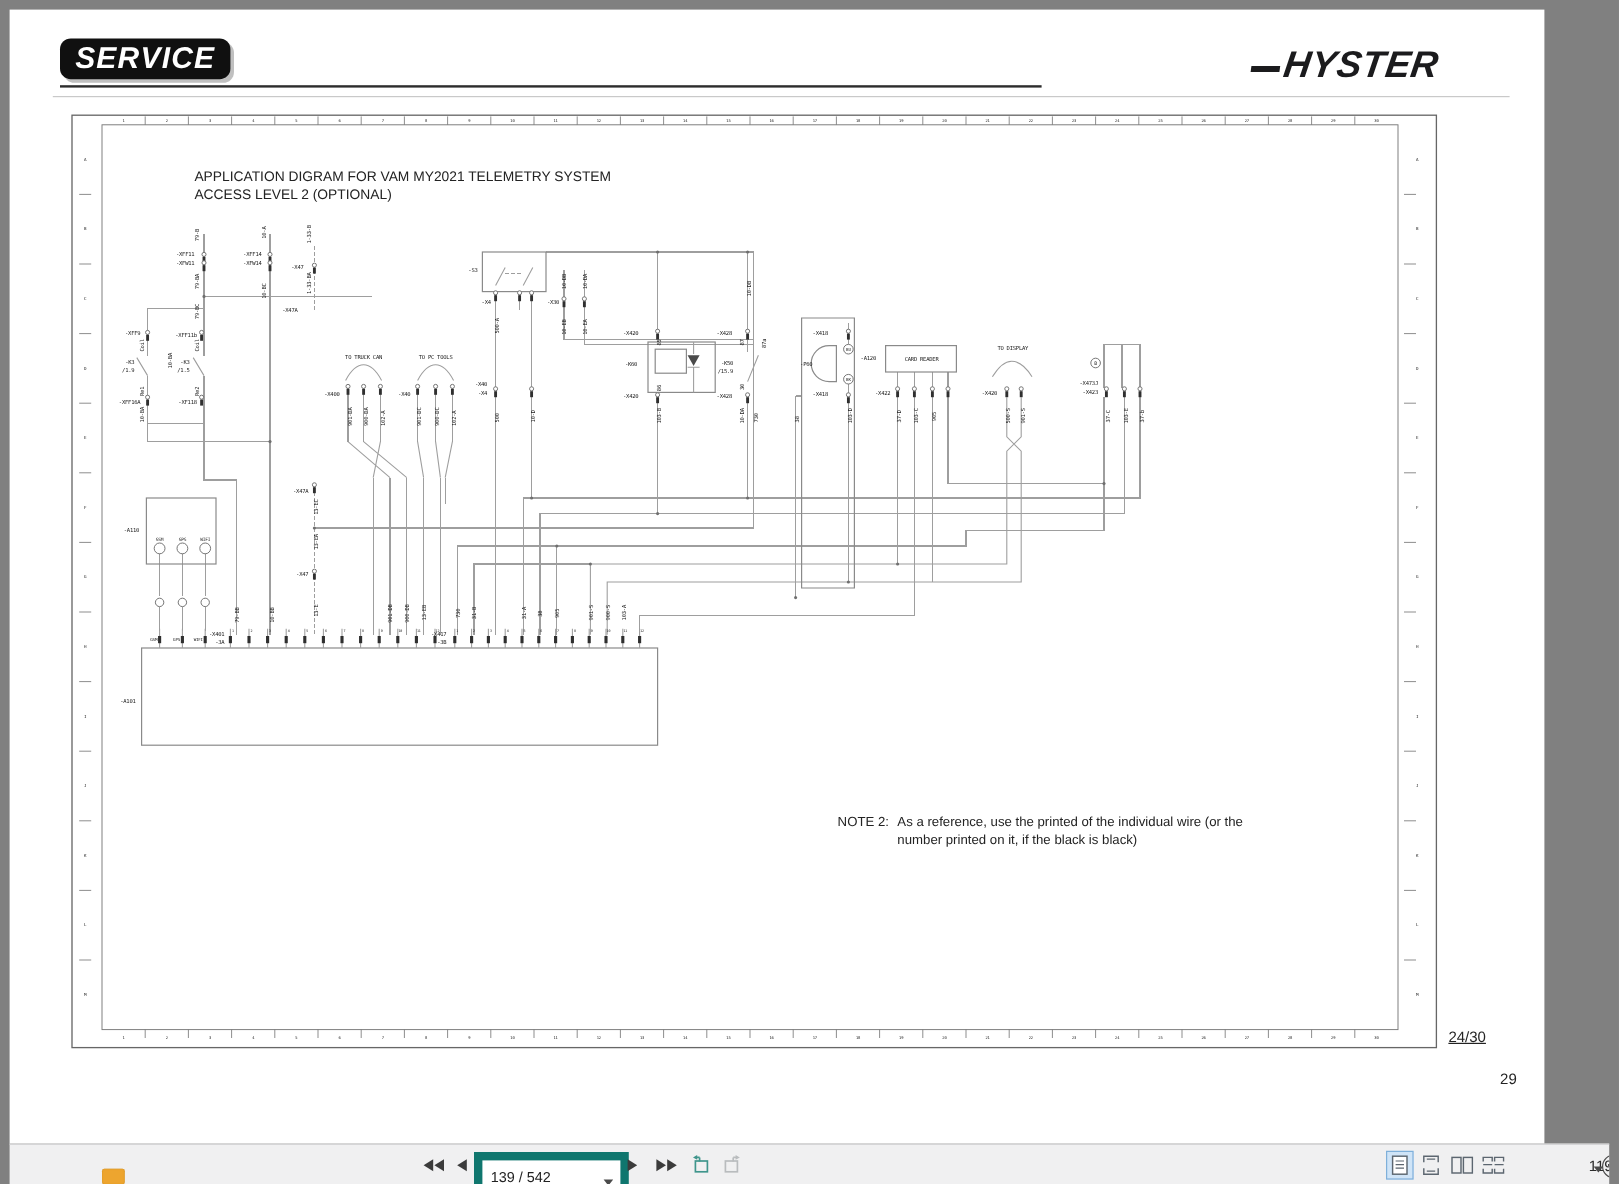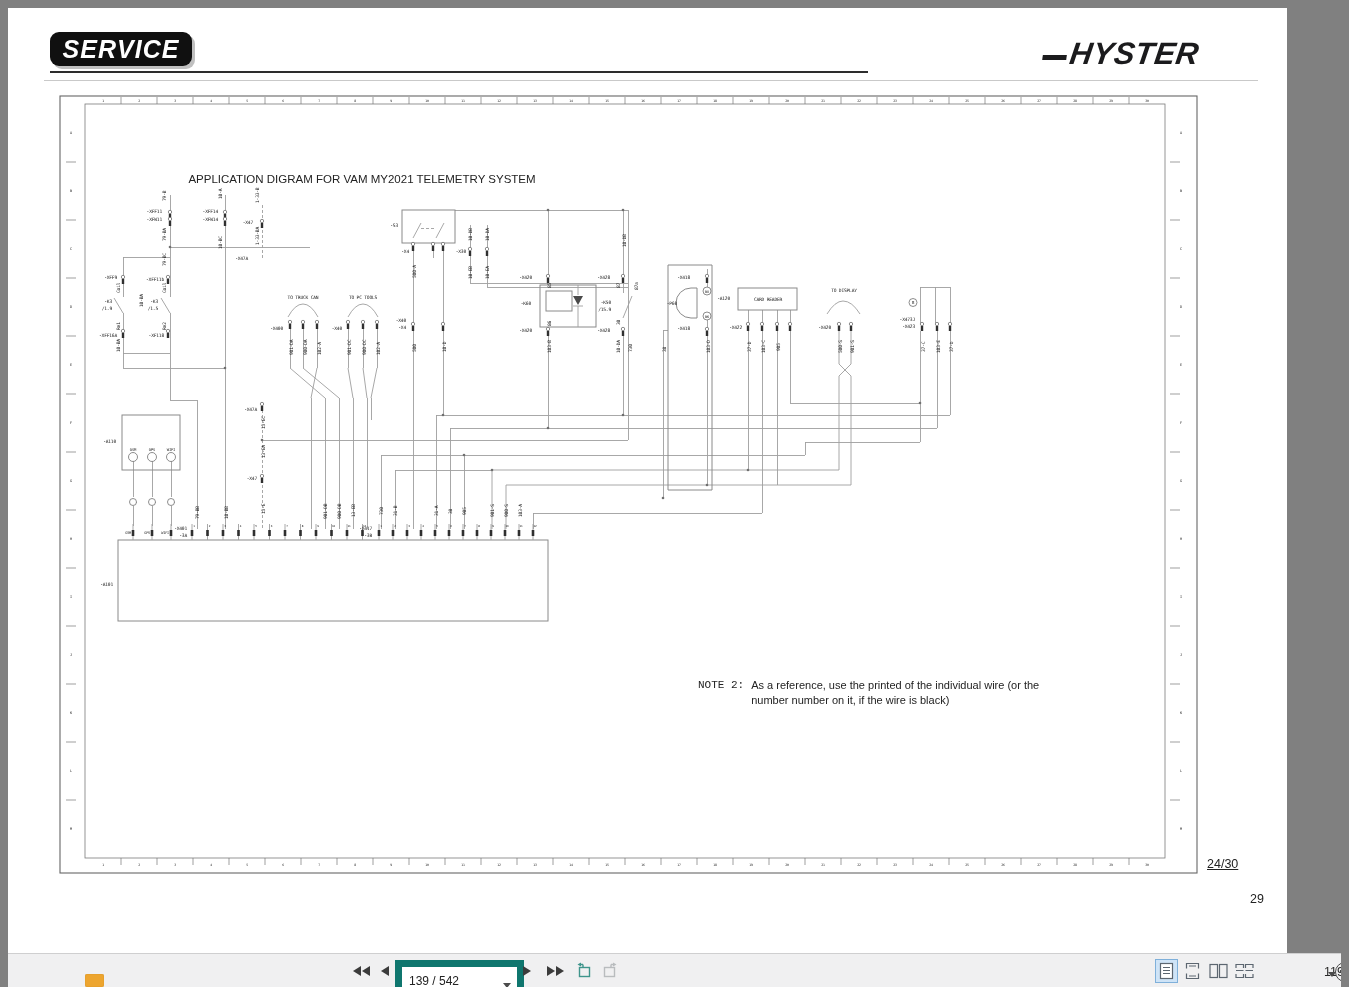--- a/index.html
+++ b/index.html
@@ -24,24 +24,24 @@
   .w{stroke:#9e9e9e;fill:none;stroke-width:.9;}
   .dash{stroke:#9e9e9e;fill:none;stroke-width:.9;stroke-dasharray:3 2;}
   .cb{fill:none;stroke:#8a8a8a;stroke-width:1;}
   .fr2{fill:none;stroke:#666;stroke-width:1.1;}
   .fr3{fill:none;stroke:#7a7a7a;stroke-width:.8;}
   .fr{stroke:#777;stroke-width:.7;}
   .pin{fill:#2f2f2f;}
   .cn{fill:#fff;stroke:#707070;stroke-width:.8;}
   .dot{fill:#6f6f6f;}
   
-  .dgm-title{position:absolute;left:154px;top:133px;width:400px;text-align:center;font-size:11.5px;
-    color:#232323;line-height:15px;margin-top:31px;}
+  .dgm-title{position:absolute;left:154px;top:133px;width:400px;text-align:left;font-size:11.5px;
+    color:#232323;line-height:15px;}
   .note{position:absolute;left:690px;top:670px;font-size:11px;color:#232323;line-height:15px;display:flex;}
-  .note .lbl{margin-right:7px;white-space:nowrap;font-family:Liberation Mono, monospace;}
+  .note .lbl{margin-right:7px;white-space:nowrap;}
   .sheet-no{position:absolute;left:1199px;top:849px;font-size:12.5px;color:#232323;text-decoration:underline;}
   .page-no{position:absolute;left:1200px;top:884px;width:56px;text-align:right;font-size:12.5px;color:#232323;}
   
   .toolbar{position:absolute;left:8px;top:953px;width:1333px;height:34px;background:#f0f0f1;
     border-top:1px solid #cfcfd0;overflow:hidden;}
   .tb{position:absolute;top:4px;height:25px;background:transparent;border:none;padding:0 3px;
     display:flex;align-items:center;cursor:default;}
   .tri{width:0;height:0;display:inline-block;}
   .tri.l{border-top:5px solid transparent;border-bottom:5px solid transparent;border-right:8px solid #3b3b3b;}
   .tri.r{border-top:5px solid transparent;border-bottom:5px solid transparent;border-left:8px solid #3b3b3b;}
@@ -581,26 +581,27 @@
         </g>
     </svg>
 
     <div class="service-badge">SERVICE</div>
     <div class="brand">HYSTER</div>
     <div class="rule-dark"></div>
     <div class="rule-light"></div>
 
     <div class="dgm-title">
       <div>APPLICATION DIGRAM FOR VAM MY2021 TELEMETRY SYSTEM</div>
+      <div>ACCESS LEVEL 2 (OPTIONAL)</div>
     </div>
     <div class="note">
       <span class="lbl">NOTE 2:</span>
       <span class="body">
         <span>As a reference, use the printed of the individual wire (or the</span><br>
-        <span>number number on it, if the wire is black)</span>
+        <span>number printed on it, if the black is black)</span>
       </span>
     </div>
     <div class="sheet-no">24/30</div>
     <div class="page-no">29</div>
   </div>
 
   <div class="toolbar">
     <button class="tb" style="left:342px">
       <span class="tri l"></span>
         <span class="tri l"></span>

